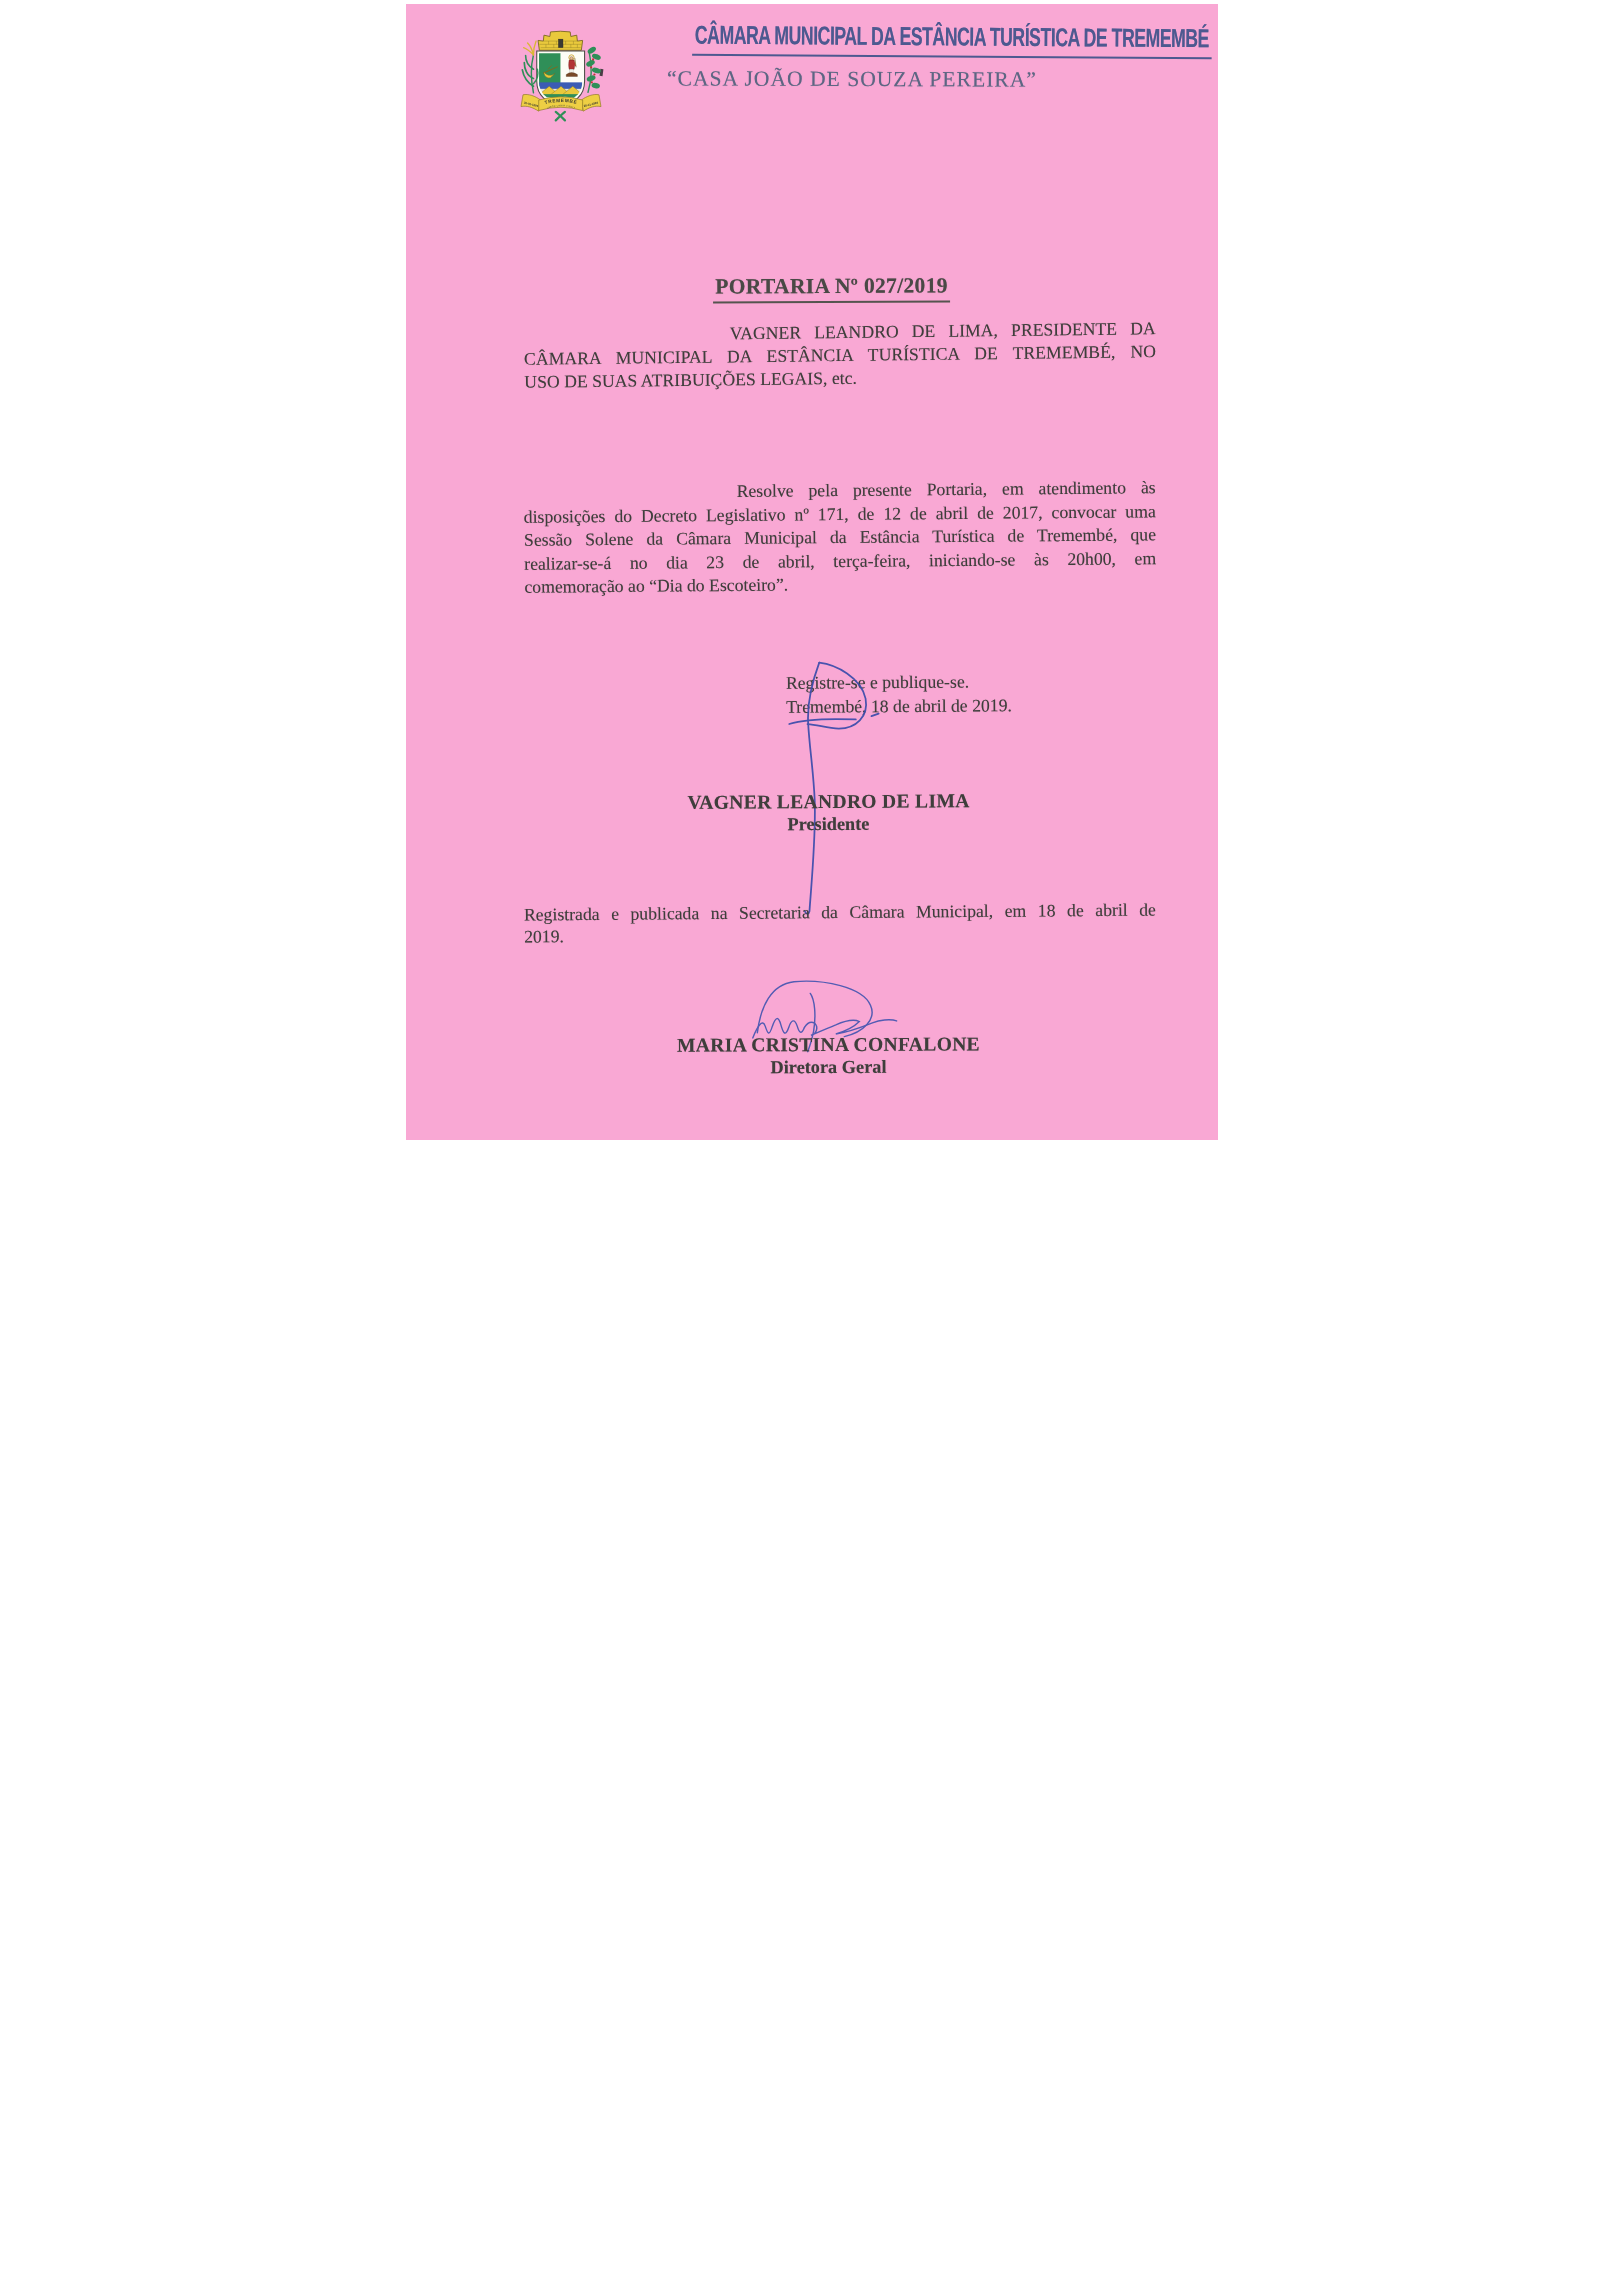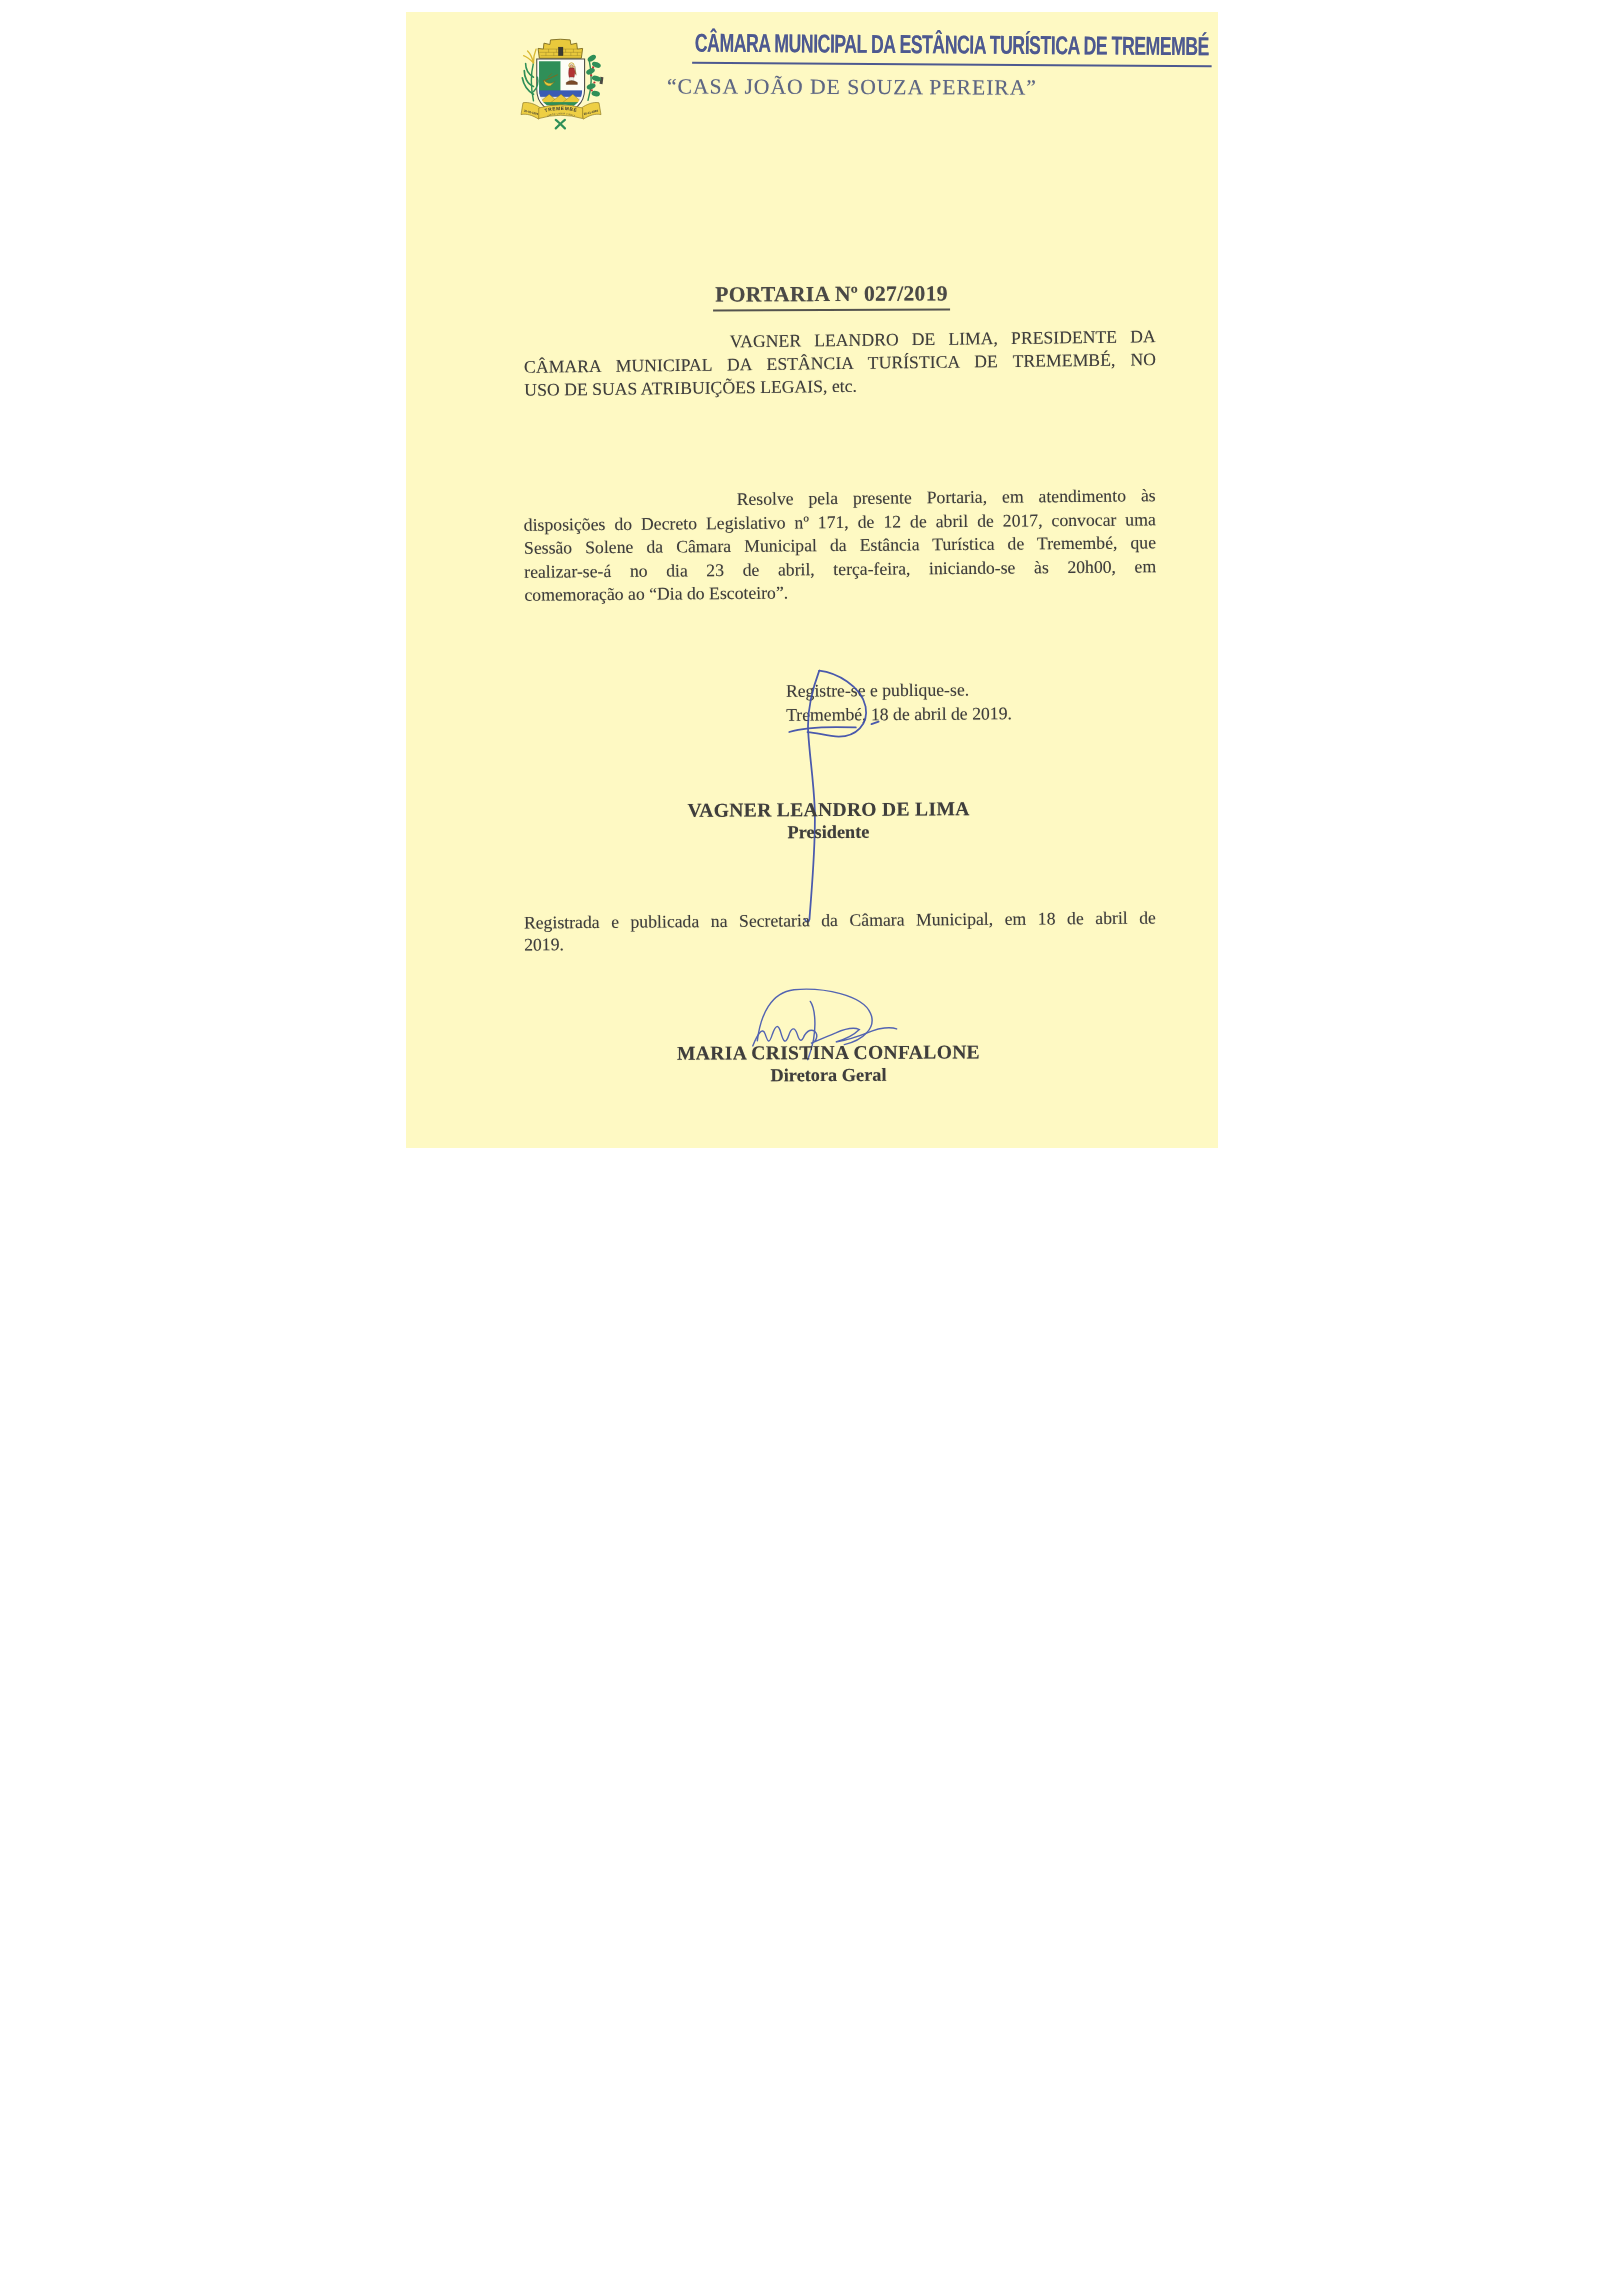--- a/index.html
+++ b/index.html
@@ -1,18 +1,18 @@
 <!DOCTYPE html>
 <html style="font-size:10.5px"><head>
 <meta charset="utf-8">
 <style>
   html,body{margin:0;padding:0;background:#ffffff;}
   .page{
-    position:relative;width:812px;height:1136px;margin:12px auto;
-    background:#fef9c3;overflow:hidden;
+    position:relative;width:812px;height:1136px;margin:4px auto;
+    background:#f9a8d4;overflow:hidden;
     font-family:"Liberation Serif", serif;color:#3f3e3c;
   }
   .abs{position:absolute;}
   
   .hdr-title-wrap{left:164px;top:17px;width:628px;text-align:center;transform:rotate(0.4deg);}
   .hdr-title{
     display:inline-block;white-space:nowrap;
     font-family:"Liberation Sans", sans-serif;font-weight:bold;
     font-size:26px;letter-spacing:-0.7px;color:#4d5990;
     transform:scaleX(0.68);transform-origin:center top;

